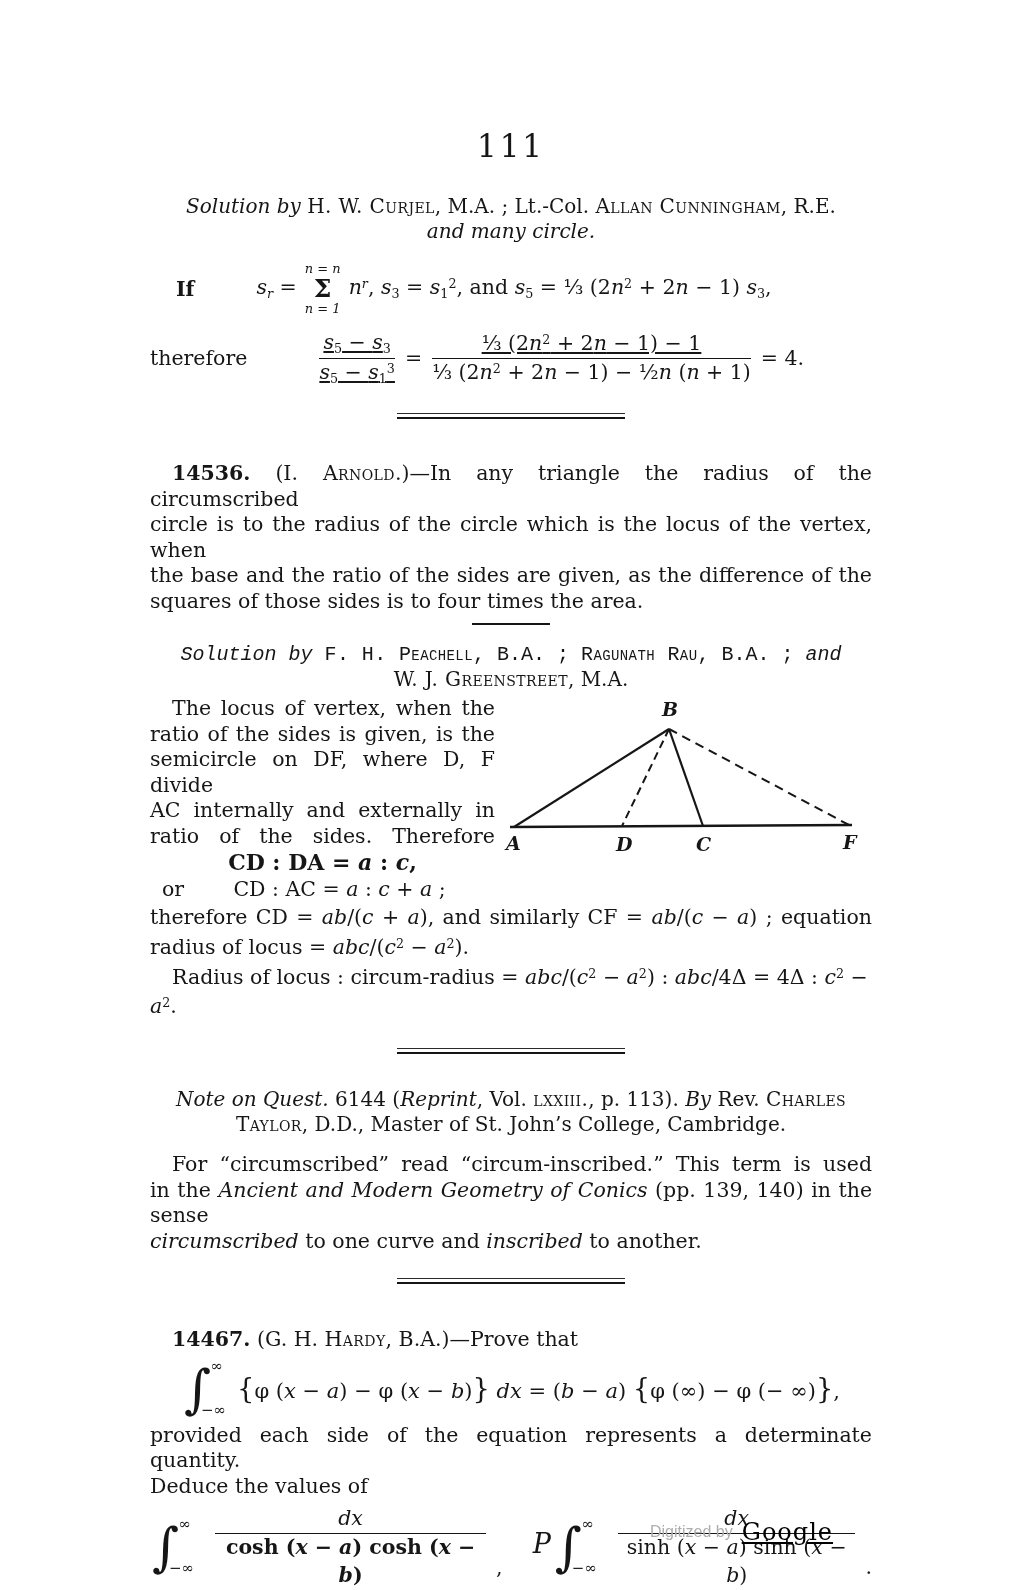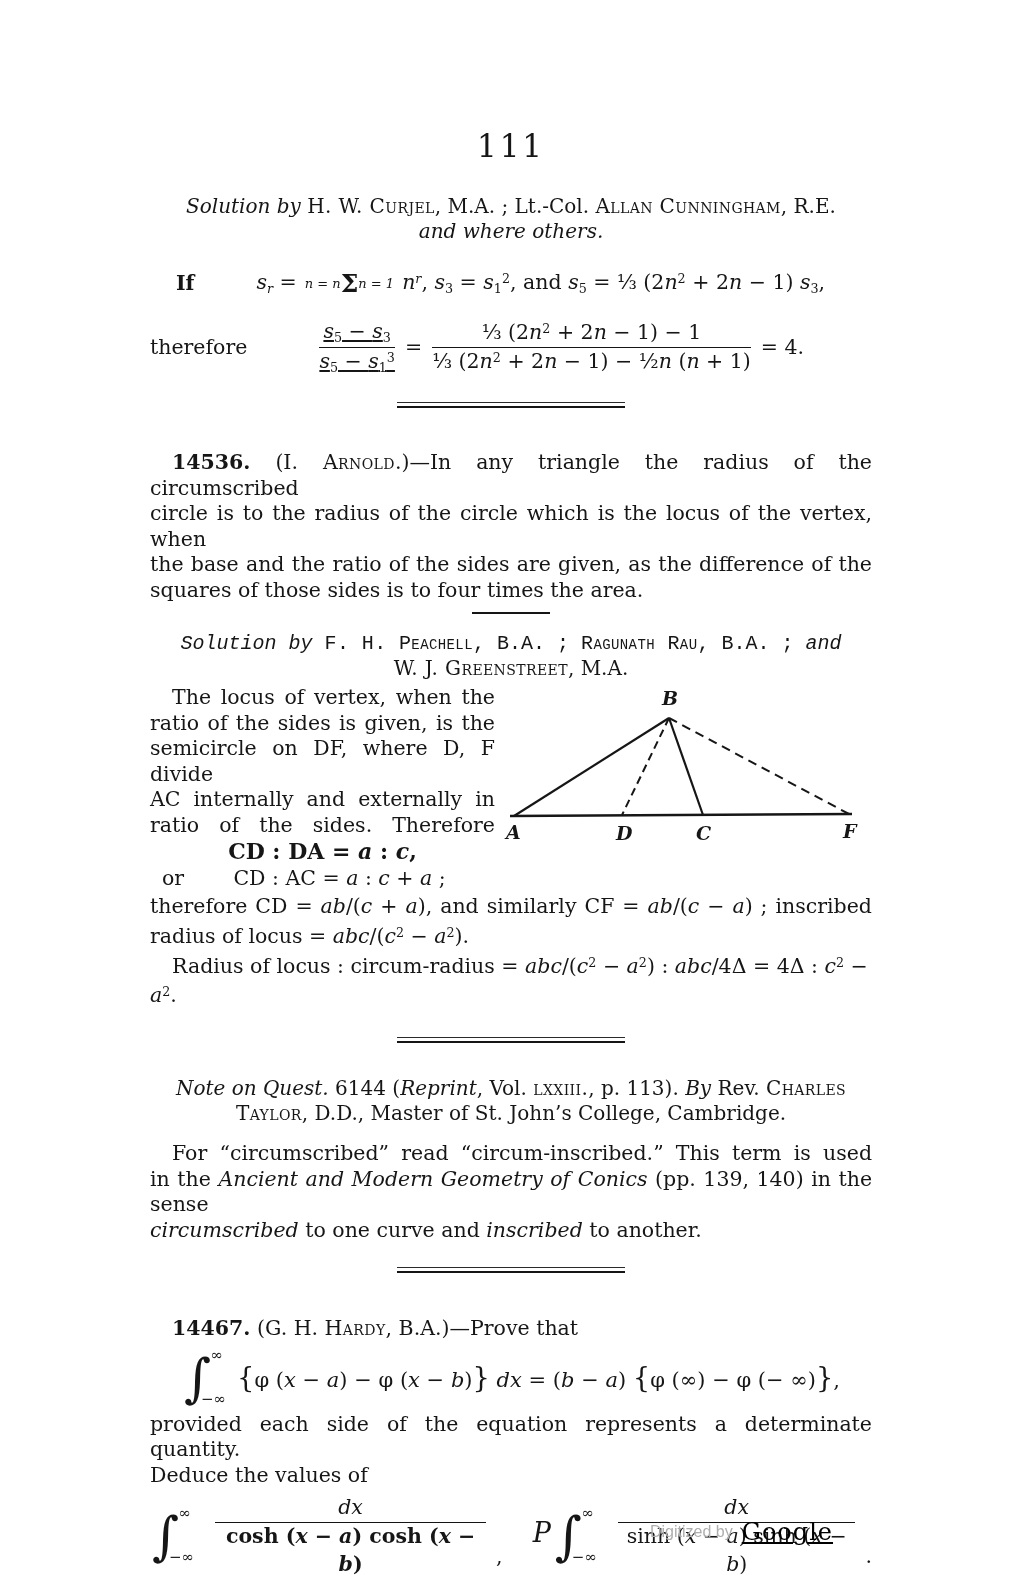--- a/index.html
+++ b/index.html
@@ -14,21 +14,21 @@
   .b{font-weight:700;}
   .sc{font-variant:small-caps;letter-spacing:0.4px;}
   .sub{font-size:0.62em;vertical-align:-0.35em;}
   .sup{font-size:0.62em;vertical-align:0.5em;}
   .it.sub,.it.sup{font-style:italic;}
   .big{font-size:1.3em;}
   .para{font-size:20.5px;line-height:25.5px;}
   .jline{text-align:justify;text-align-last:justify;}
   .indent{text-indent:22px;}
   .math-row{display:flex;align-items:center;font-size:20.5px;}
-  .sum{display:inline-flex;flex-direction:row;align-items:center;margin:8px 8px;line-height:1;}
+  .sum{display:inline-flex;flex-direction:column;align-items:center;margin:8px 8px;line-height:1;}
   .sum .lim{font-size:13px;}
   .sum .sig{font-size:25px;font-weight:700;padding:1px 0;}
   .frac{display:inline-block;text-align:center;vertical-align:middle;margin:0 10px;line-height:1.35;}
   .frac .den{border-top:1.6px solid #151515;}
   .rule2{width:228px;height:3px;border-top:1.4px solid #2a2a2a;border-bottom:2.2px solid #151515;margin:0 auto;}
   .rule1{width:78px;border-top:2.6px solid #151515;margin:0 auto;}
   .cols{display:flex;margin-top:4px;}
   .col-left{width:345px;}
   .col-right{width:372px;margin-left:5px;}
   .eqline{font-size:22px;line-height:27px;font-weight:bold;}
@@ -50,42 +50,42 @@
 </style>
 </head>
 <body>
 
 <div class="page">
   <div class="content">
 
     <div class="pagenum">111</div>
 
     <div class="byline center"><span class="it">Solution by </span><span class="sc">H. W. Curjel</span><span>, M.A. ;  Lt.-Col. </span><span class="sc">Allan Cunningham</span><span>, R.E.</span></div>
-    <div class="byline2 center"><span class="it">and where others.</span></div>
+    <div class="byline2 center"><span class="it">and many circle.</span></div>
 
     <div class="math-row" style="margin-top:10px;padding-left:26px;min-height:58px;">
       <span class="b" style="margin-right:62px;">If</span>
       <span><span class="it">s</span><span class="it sub">r</span><span> = </span></span>
       <span class="sum">
         <span class="lim it">n = n</span>
         <span class="sig">Σ</span>
         <span class="lim it">n = 1</span>
       </span>
       <span><span class="it">n</span><span class="it sup">r</span><span>,    </span><span class="it">s</span><span class="sub">3</span><span> = </span><span class="it">s</span><span class="sub">1</span><span class="sup">2</span><span>,    and    </span><span class="it">s</span><span class="sub">5</span><span> = ⅓ (2</span><span class="it">n</span><span class="sup">2</span><span> + 2</span><span class="it">n</span><span> − 1) </span><span class="it">s</span><span class="sub">3</span><span>,</span></span>
     </div>
 
     <div class="math-row" style="margin-top:6px;min-height:58px;">
       <span>therefore</span>
       <span class="frac" style="margin-left:72px;text-decoration:underline;">
         <span class="num" style="display:block;"><span class="it">s</span><span class="sub">5</span><span> − </span><span class="it">s</span><span class="sub">3</span></span>
         <span class="den" style="display:block;"><span class="it">s</span><span class="sub">5</span><span> − </span><span class="it">s</span><span class="sub">1</span><span class="sup">3</span></span>
       </span>
       <span>=</span>
       <span class="frac">
-        <span class="num" style="display:block;"><span>⅓ (2</span><span class="it">n</span><span class="sup">2</span><span> + 2</span><span class="it">n</span><span> − 1) − 1</span></span>
+        <span class="num" style="display:block;text-decoration:underline;"><span>⅓ (2</span><span class="it">n</span><span class="sup">2</span><span> + 2</span><span class="it">n</span><span> − 1) − 1</span></span>
         <span class="den" style="display:block;"><span>⅓ (2</span><span class="it">n</span><span class="sup">2</span><span> + 2</span><span class="it">n</span><span> − 1) − ½</span><span class="it">n</span><span> (</span><span class="it">n</span><span> + 1)</span></span>
       </span>
       <span>=  4.</span>
     </div>
 
     <div class="rule2" style="margin-top:26px;"></div>
 
     <div class="para" style="margin-top:42px;">
       <div class="jline indent"><span class="b">14536.</span><span>  (I. </span><span class="sc">Arnold</span><span>.)—In any triangle the radius of the circumscribed</span></div>
       <div class="jline"><span>circle is to the radius of the circle which is the locus of the vertex, when</span></div>
@@ -121,21 +121,21 @@
           <text x="162" y="20">B</text>
           <text x="6" y="154">A</text>
           <text x="116" y="155">D</text>
           <text x="196" y="155">C</text>
           <text x="343" y="153">F</text>
         </svg>
       </div>
     </div>
 
     <div class="para" style="margin-top:2px;">
-      <div class="jline"><span>therefore   CD = </span><span class="it">ab</span><span>/(</span><span class="it">c</span><span> + </span><span class="it">a</span><span>),   and   similarly   CF = </span><span class="it">ab</span><span>/(</span><span class="it">c</span><span> − </span><span class="it">a</span><span>) ;   inscribed</span></div>
+      <div class="jline"><span>therefore   CD = </span><span class="it">ab</span><span>/(</span><span class="it">c</span><span> + </span><span class="it">a</span><span>),   and   similarly   CF = </span><span class="it">ab</span><span>/(</span><span class="it">c</span><span> − </span><span class="it">a</span><span>) ;   equation</span></div>
       <div><span>radius of locus = </span><span class="it">abc</span><span>/(</span><span class="it">c</span><span class="sup">2</span><span> − </span><span class="it">a</span><span class="sup">2</span><span>).</span></div>
       <div class="indent"><span>Radius of locus : circum-radius = </span><span class="it">abc</span><span>/(</span><span class="it">c</span><span class="sup">2</span><span> − </span><span class="it">a</span><span class="sup">2</span><span>) : </span><span class="it">abc</span><span>/4Δ = 4Δ : </span><span class="it">c</span><span class="sup">2</span><span> − </span><span class="it">a</span><span class="sup">2</span><span>.</span></div>
     </div>
 
     <div class="rule2" style="margin-top:28px;"></div>
 
     <div class="byline center" style="margin-top:33px;"><span class="it">Note on Quest.</span><span> 6144 (</span><span class="it">Reprint</span><span>, Vol. </span><span class="sc">lxxiii.</span><span>, p. 113).    </span><span class="it">By</span><span> Rev. </span><span class="sc">Charles</span></div>
     <div class="byline2 center"><span class="sc">Taylor</span><span>, D.D., Master of St. John’s College, Cambridge.</span></div>
 
     <div class="para" style="margin-top:15px;">

